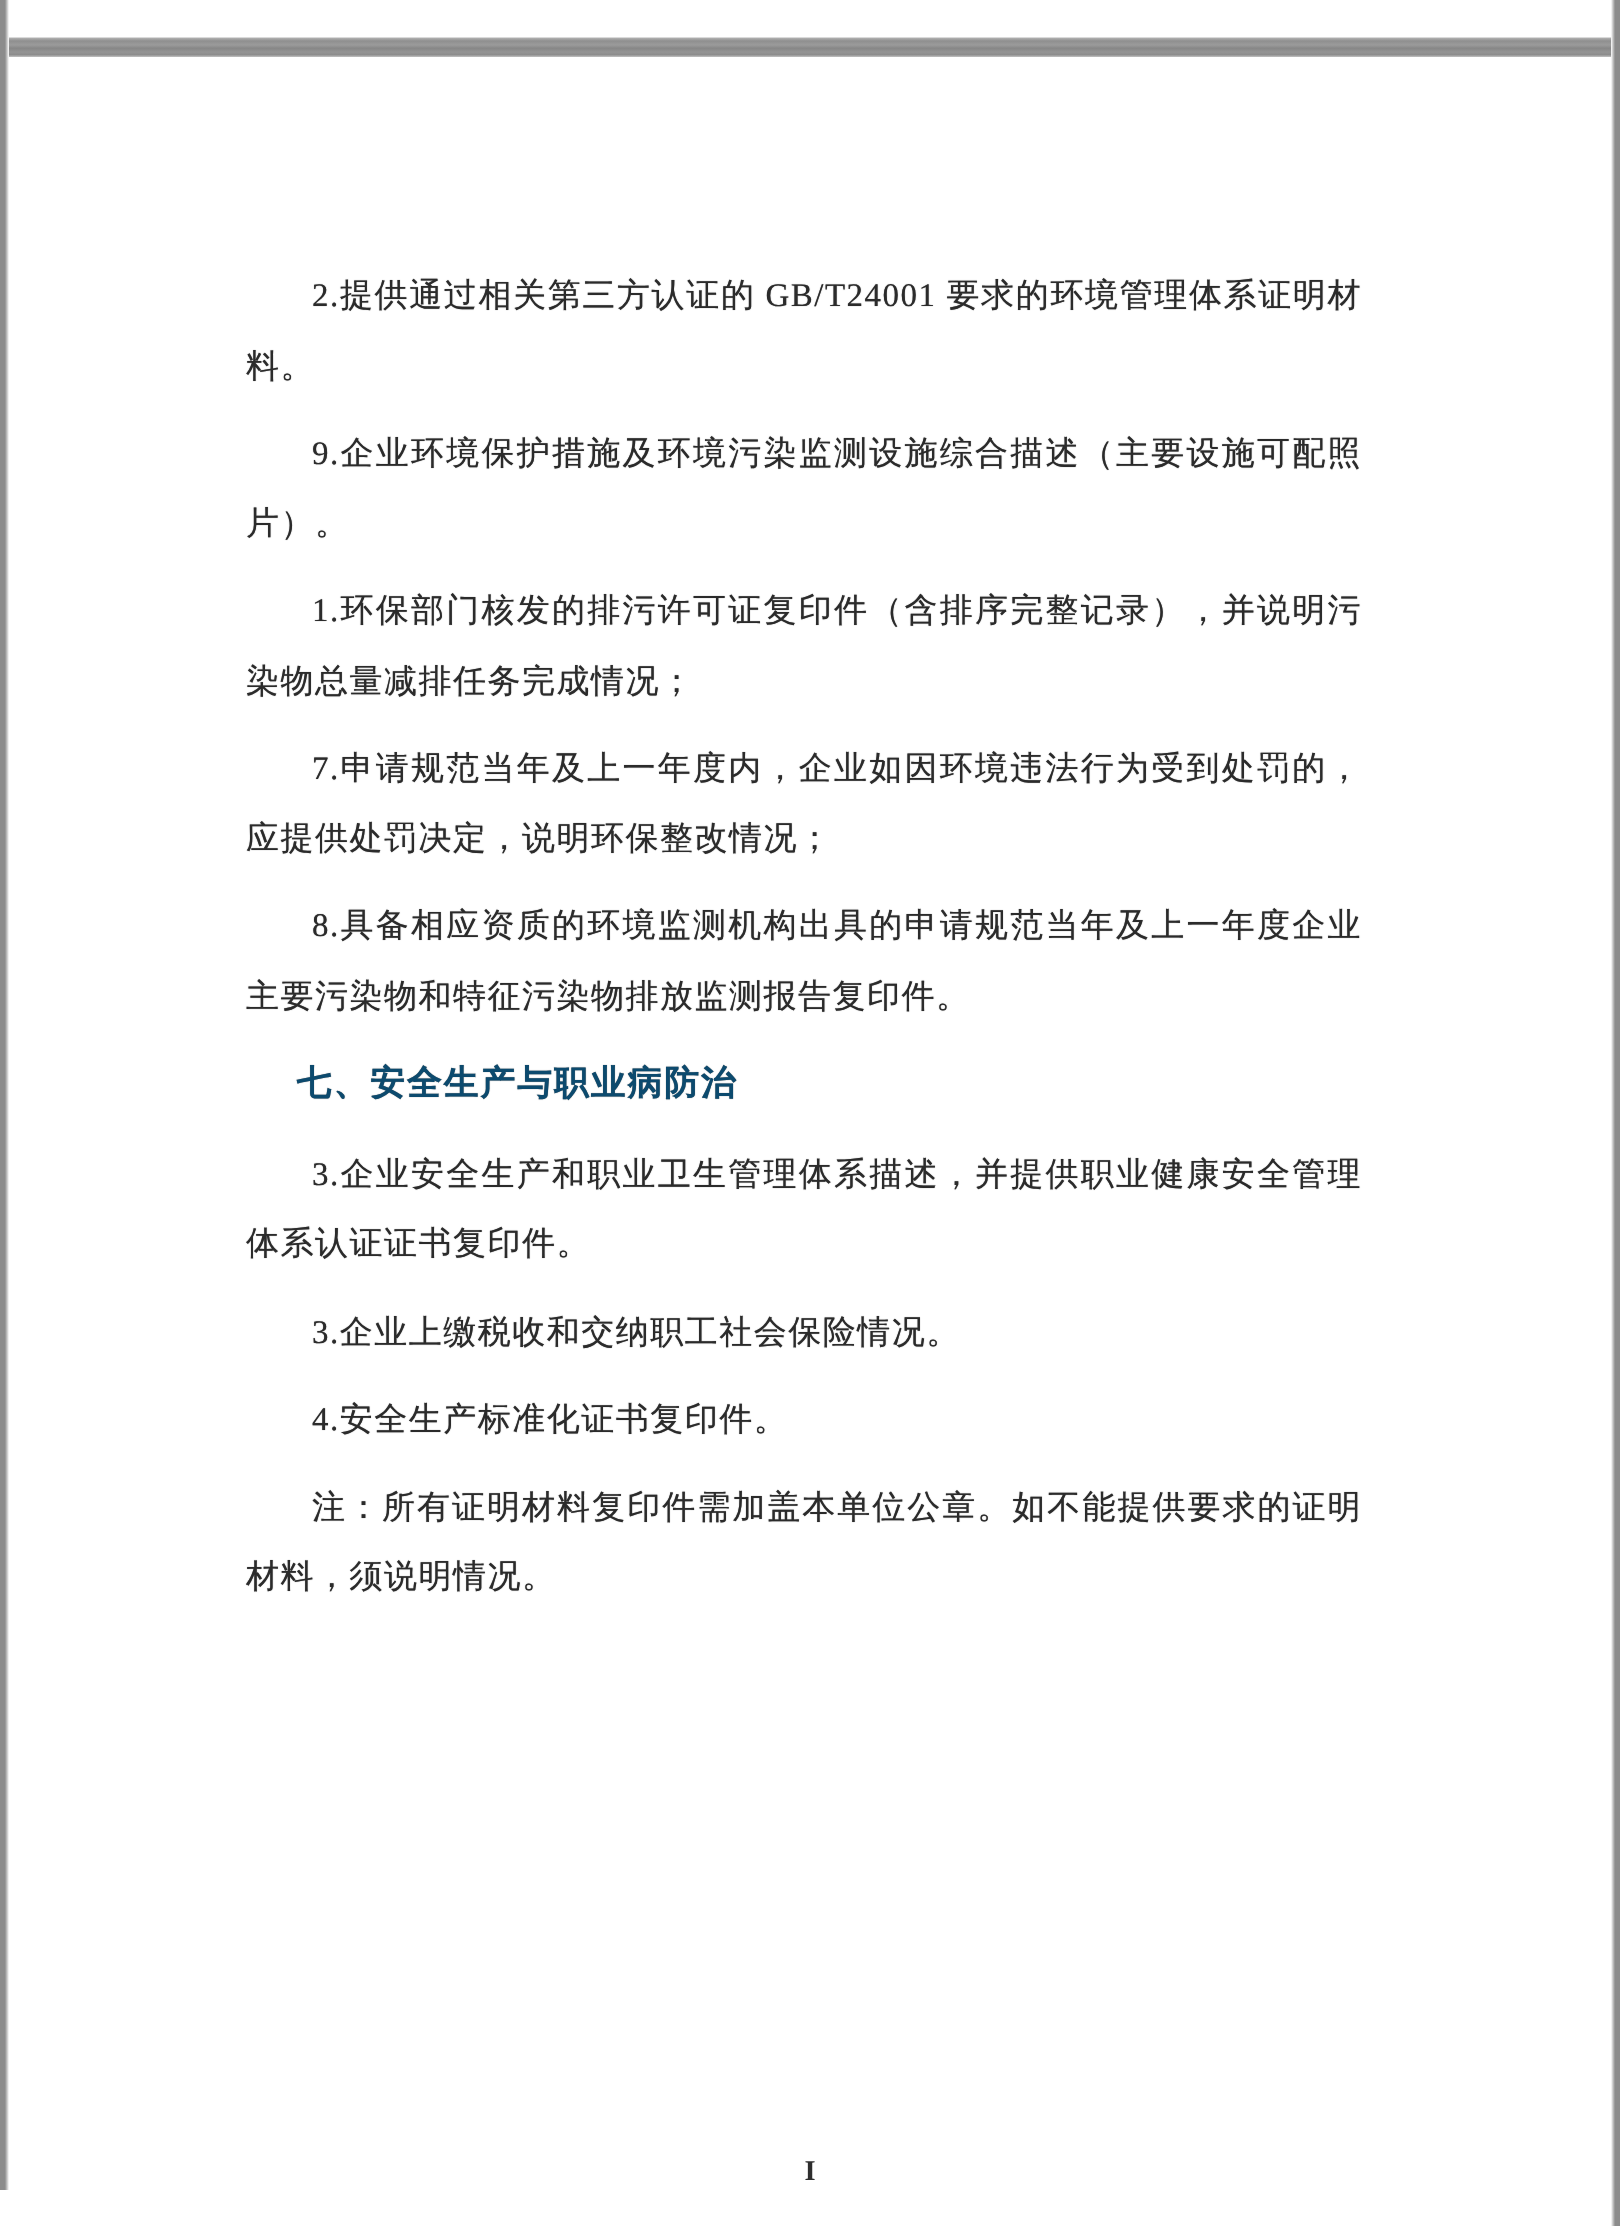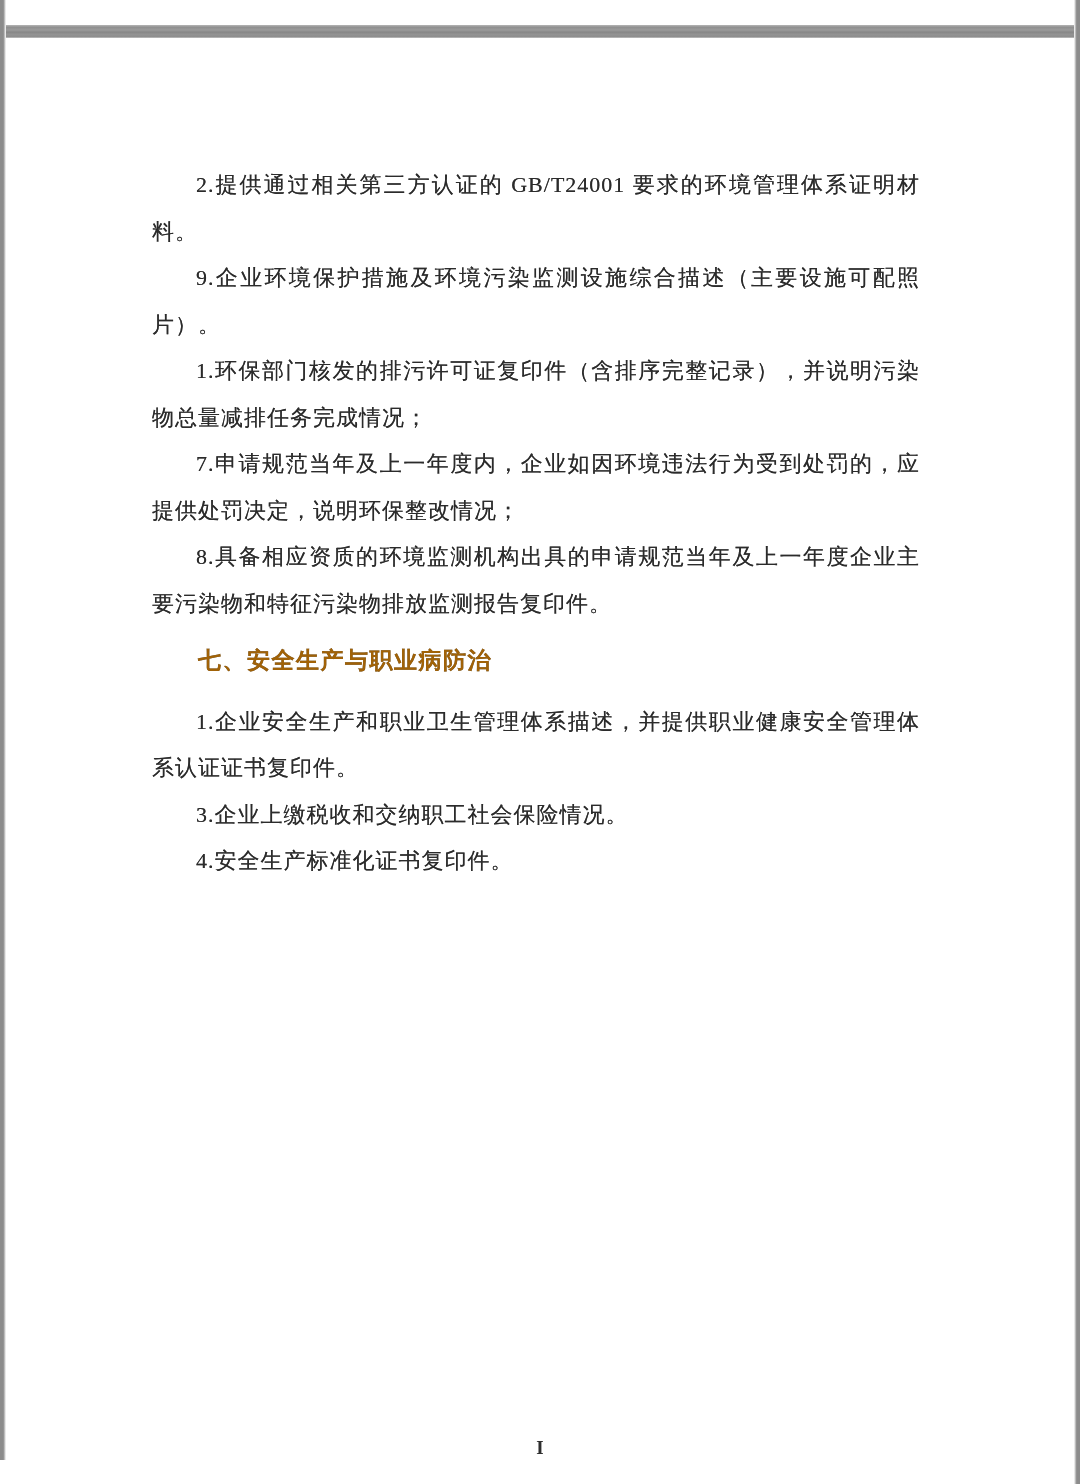--- a/index.html
+++ b/index.html
@@ -62,29 +62,29 @@
     width: 768px;
     color: #2b2b2b;
     font-size: 22px;
     line-height: 46.5px;
     letter-spacing: 1px;
     text-align: justify;
     text-justify: inter-character;
     text-shadow: 0 0 0.6px rgba(43,43,43,0.75);
   }
   .doc-body p {
-    margin: 0;
+    margin: 12px;
     text-indent: 2em;
   }
   .doc-body h2 {
     margin: 11px 0 14px 0;
     text-indent: 2em;
     font-size: 23px;
     font-weight: bold;
-    color: #a16207;
+    color: #0c4a6e;
     letter-spacing: 1.5px;
   }
 
   .page-number {
     position: absolute;
     left: 0; top: 1437px;
     width: 100%;
     text-align: center;
     font-size: 19px;
     font-weight: bold;
@@ -102,18 +102,19 @@
 
 <div class="doc-body">
   <p>2.提供通过相关第三方认证的 GB/T24001 要求的环境管理体系证明材料。</p>
   <p>9.企业环境保护措施及环境污染监测设施综合描述（主要设施可配照片）。</p>
   <p>1.环保部门核发的排污许可证复印件（含排序完整记录），并说明污染物总量减排任务完成情况；</p>
   <p>7.申请规范当年及上一年度内，企业如因环境违法行为受到处罚的，应提供处罚决定，说明环保整改情况；</p>
   <p>8.具备相应资质的环境监测机构出具的申请规范当年及上一年度企业主要污染物和特征污染物排放监测报告复印件。</p>
 
   <h2>七、安全生产与职业病防治</h2>
 
-  <p>1.企业安全生产和职业卫生管理体系描述，并提供职业健康安全管理体系认证证书复印件。</p>
+  <p>3.企业安全生产和职业卫生管理体系描述，并提供职业健康安全管理体系认证证书复印件。</p>
   <p>3.企业上缴税收和交纳职工社会保险情况。</p>
   <p>4.安全生产标准化证书复印件。</p>
+  <p>注：所有证明材料复印件需加盖本单位公章。如不能提供要求的证明材料，须说明情况。</p>
 </div>
 
 <div class="page-number">I</div>
 
 </body></html>

